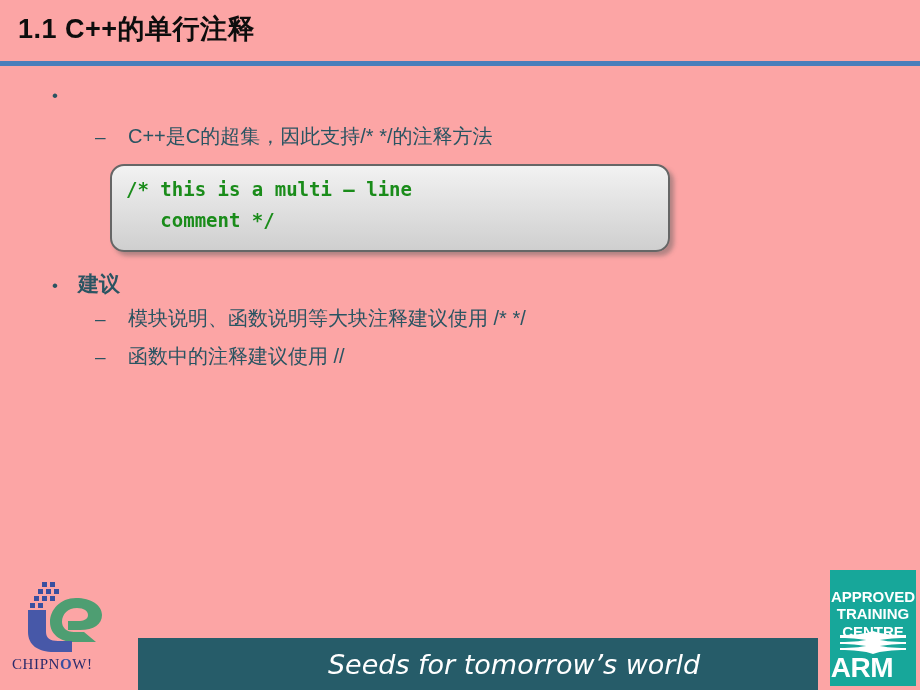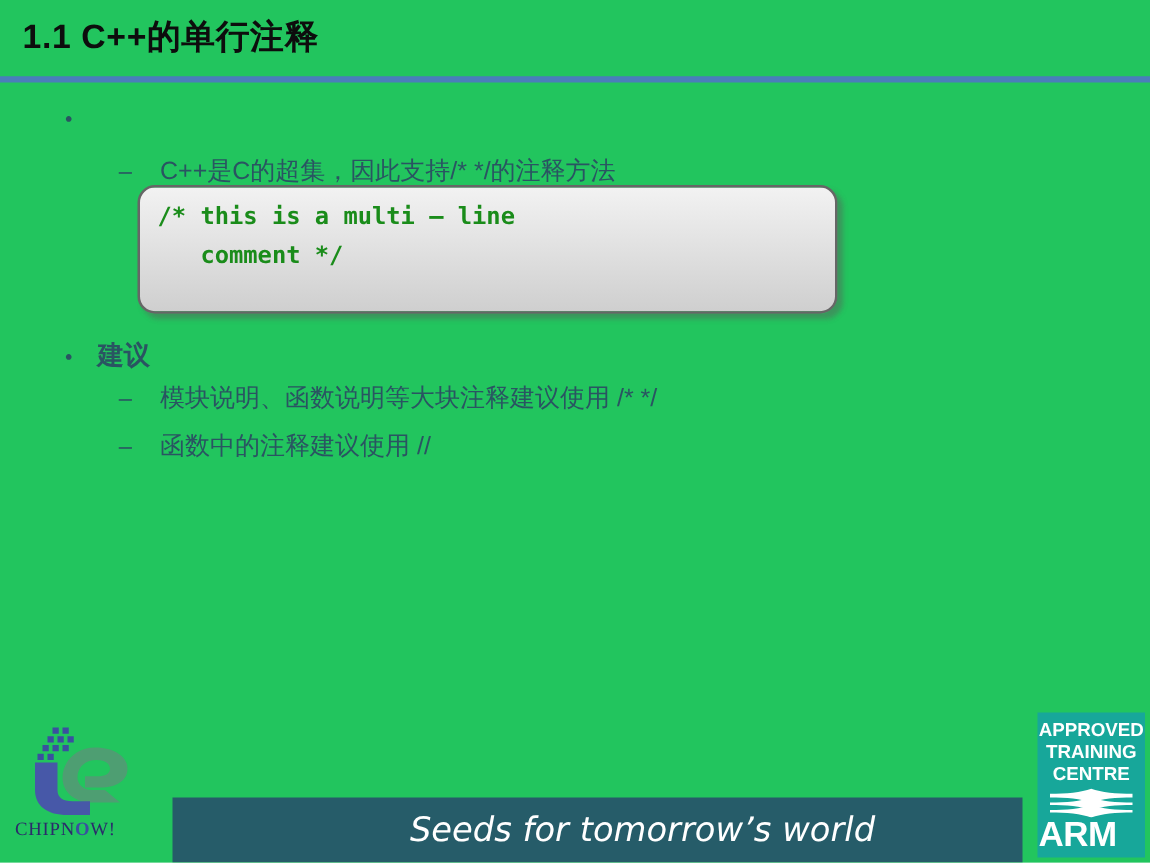--- a/index.html
+++ b/index.html
@@ -11,21 +11,21 @@
     height: 690px;
     background: #ffffff;
     font-family: "Liberation Sans", sans-serif;
     overflow: hidden;
     position: relative;
   }
   .slide {
     position: relative;
     width: 920px;
     height: 690px;
-    background: #22c55e;
+    background: #fca5a5;
   }
 
   
   .slide-title {
     position: absolute;
     left: 18px;
     top: 11px;
     font-size: 27px;
     font-weight: bold;
     color: #0d0d0d;
@@ -79,23 +79,23 @@
   #b1 { left: 40px; top: 86px; }
   #b1s1 { left: 95px; top: 123px; }
   #b2 { left: 40px; top: 270px; }
   #b2s1 { left: 95px; top: 305px; }
   #b2s2 { left: 95px; top: 343px; }
 
   
   .code-box {
     position: absolute;
     left: 110px;
-    top: 148px;
+    top: 164px;
     width: 560px;
-    height: 103px;
+    height: 88px;
     border: 2px solid #666666;
     border-radius: 14px;
     background: linear-gradient(to bottom, #f2f2f2 0%, #e4e4e4 40%, #cfcfcf 100%);
     box-shadow: 4px 4px 4px rgba(90,90,90,0.45);
     box-sizing: border-box;
     overflow: hidden;
   }
   .code-text {
     position: absolute;
     left: 14px;
@@ -162,21 +162,21 @@
     position: absolute;
     left: 830px;
     top: 570px;
     width: 86px;
     height: 116px;
     background: #17a79a;
   }
   .arm-lines {
     position: absolute;
     left: 0;
-    top: 6px;
+    top: 18px;
     width: 86px;
     text-align: center;
     color: #ffffff;
     font-family: "Liberation Sans", sans-serif;
     font-size: 15px;
     font-weight: bold;
     line-height: 1.16;
     letter-spacing: 0px;
   }
   .arm-book {

